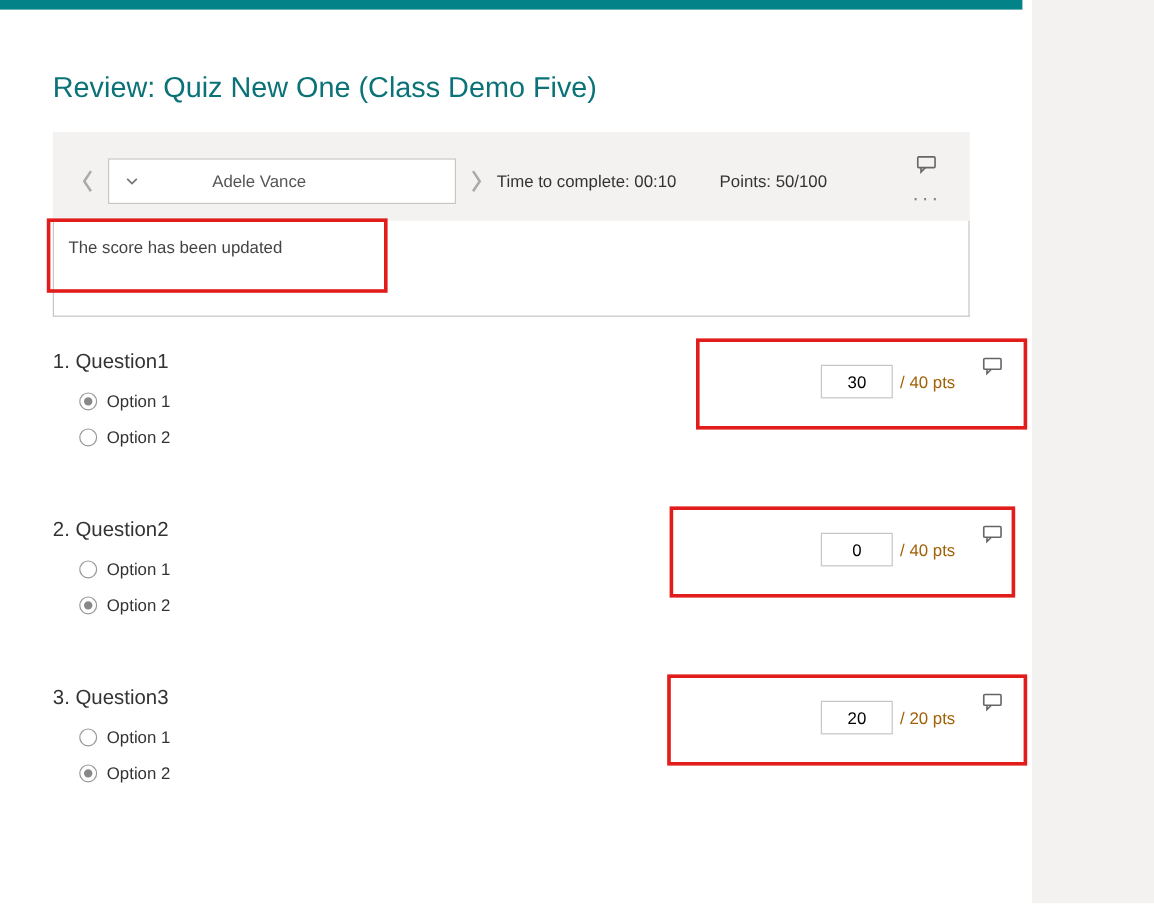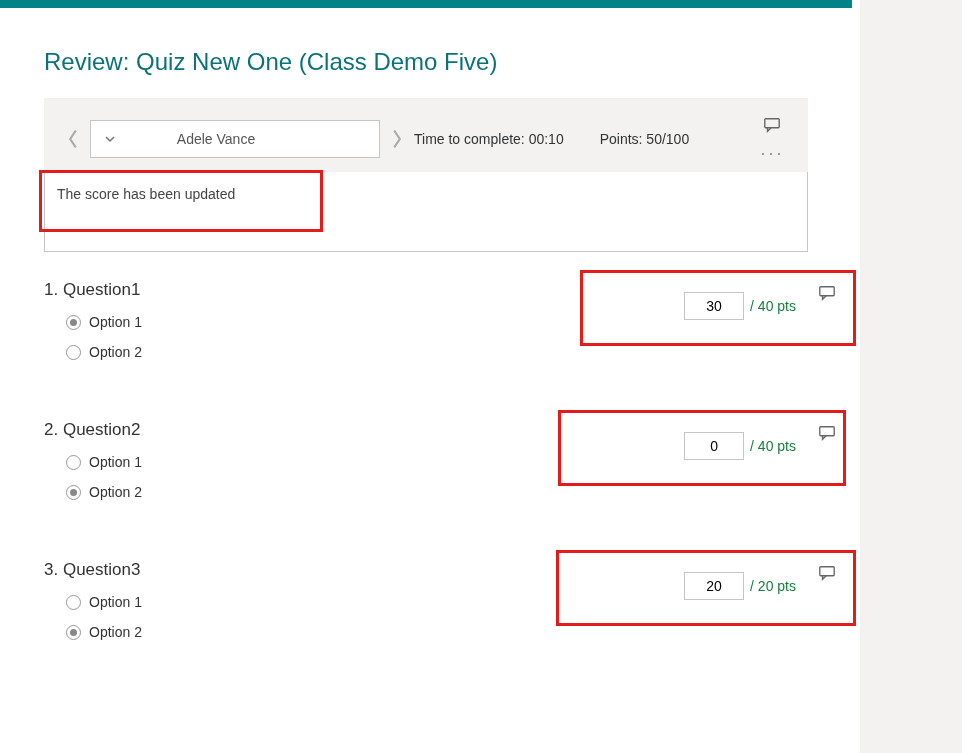--- a/index.html
+++ b/index.html
@@ -18,21 +18,21 @@
       height: 100%;
       background: #f3f2f1;
     }
     .top-bar {
       width: 852px;
       height: 8px;
       background: #038387;
     }
     .page {
       width: 852px;
-      padding: 16px 44px 0 44px;
+      padding: 28px 44px 0 44px;
     }
     .page-title {
       color: #0b7377;
       font-size: 24px;
       font-weight: 400;
       margin-top: 24px;
       margin-bottom: 22px;
     }
     .tabs {
       display: flex;
@@ -176,21 +176,21 @@
       padding: 10px 12px;
     }
     .score-input {
       width: 60px; height: 28px;
       border: 1px solid #c8c6c4;
       text-align: center;
       font-size: 14px;
       font-family: inherit;
     }
     .max-pts {
-      font-size: 14px; color: #15803d;
+      font-size: 14px; color: #a16207;
     }
     .red-box-score {
       position: absolute;
       right: -48px;
       top: -10px;
       width: 276px;
       height: 76px;
       border: 3px solid #e21b1b;
       pointer-events: none;
     }

